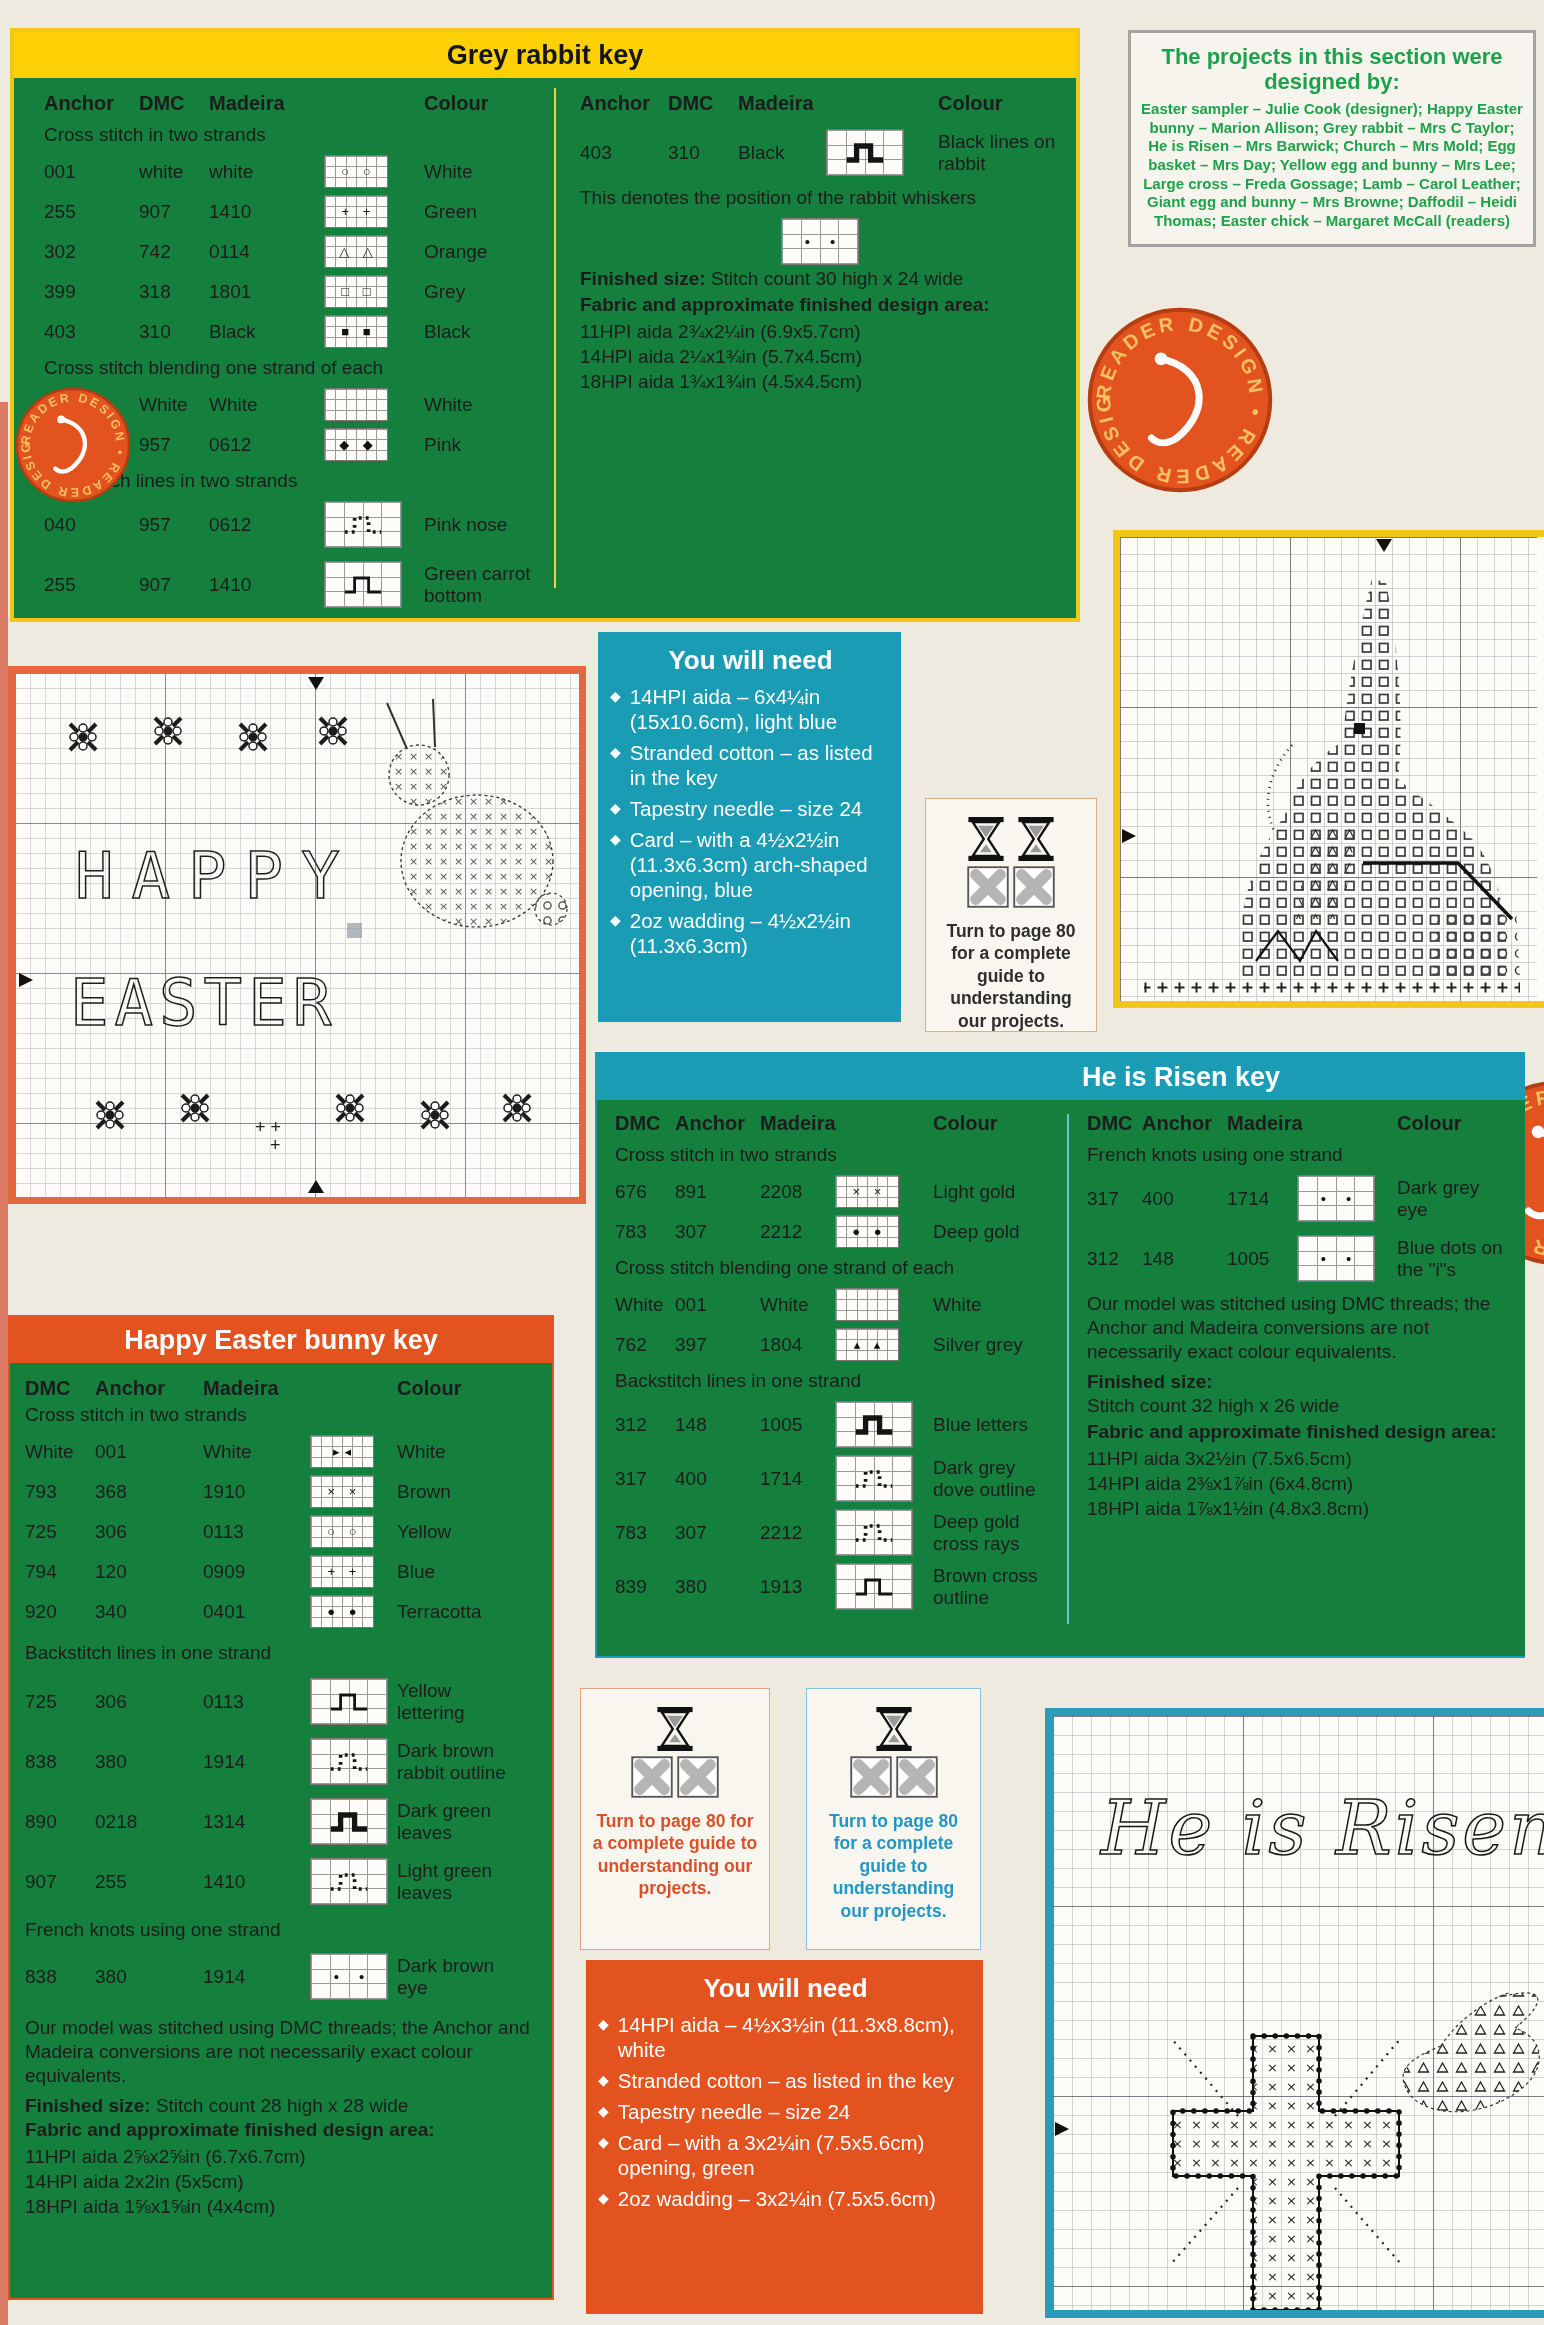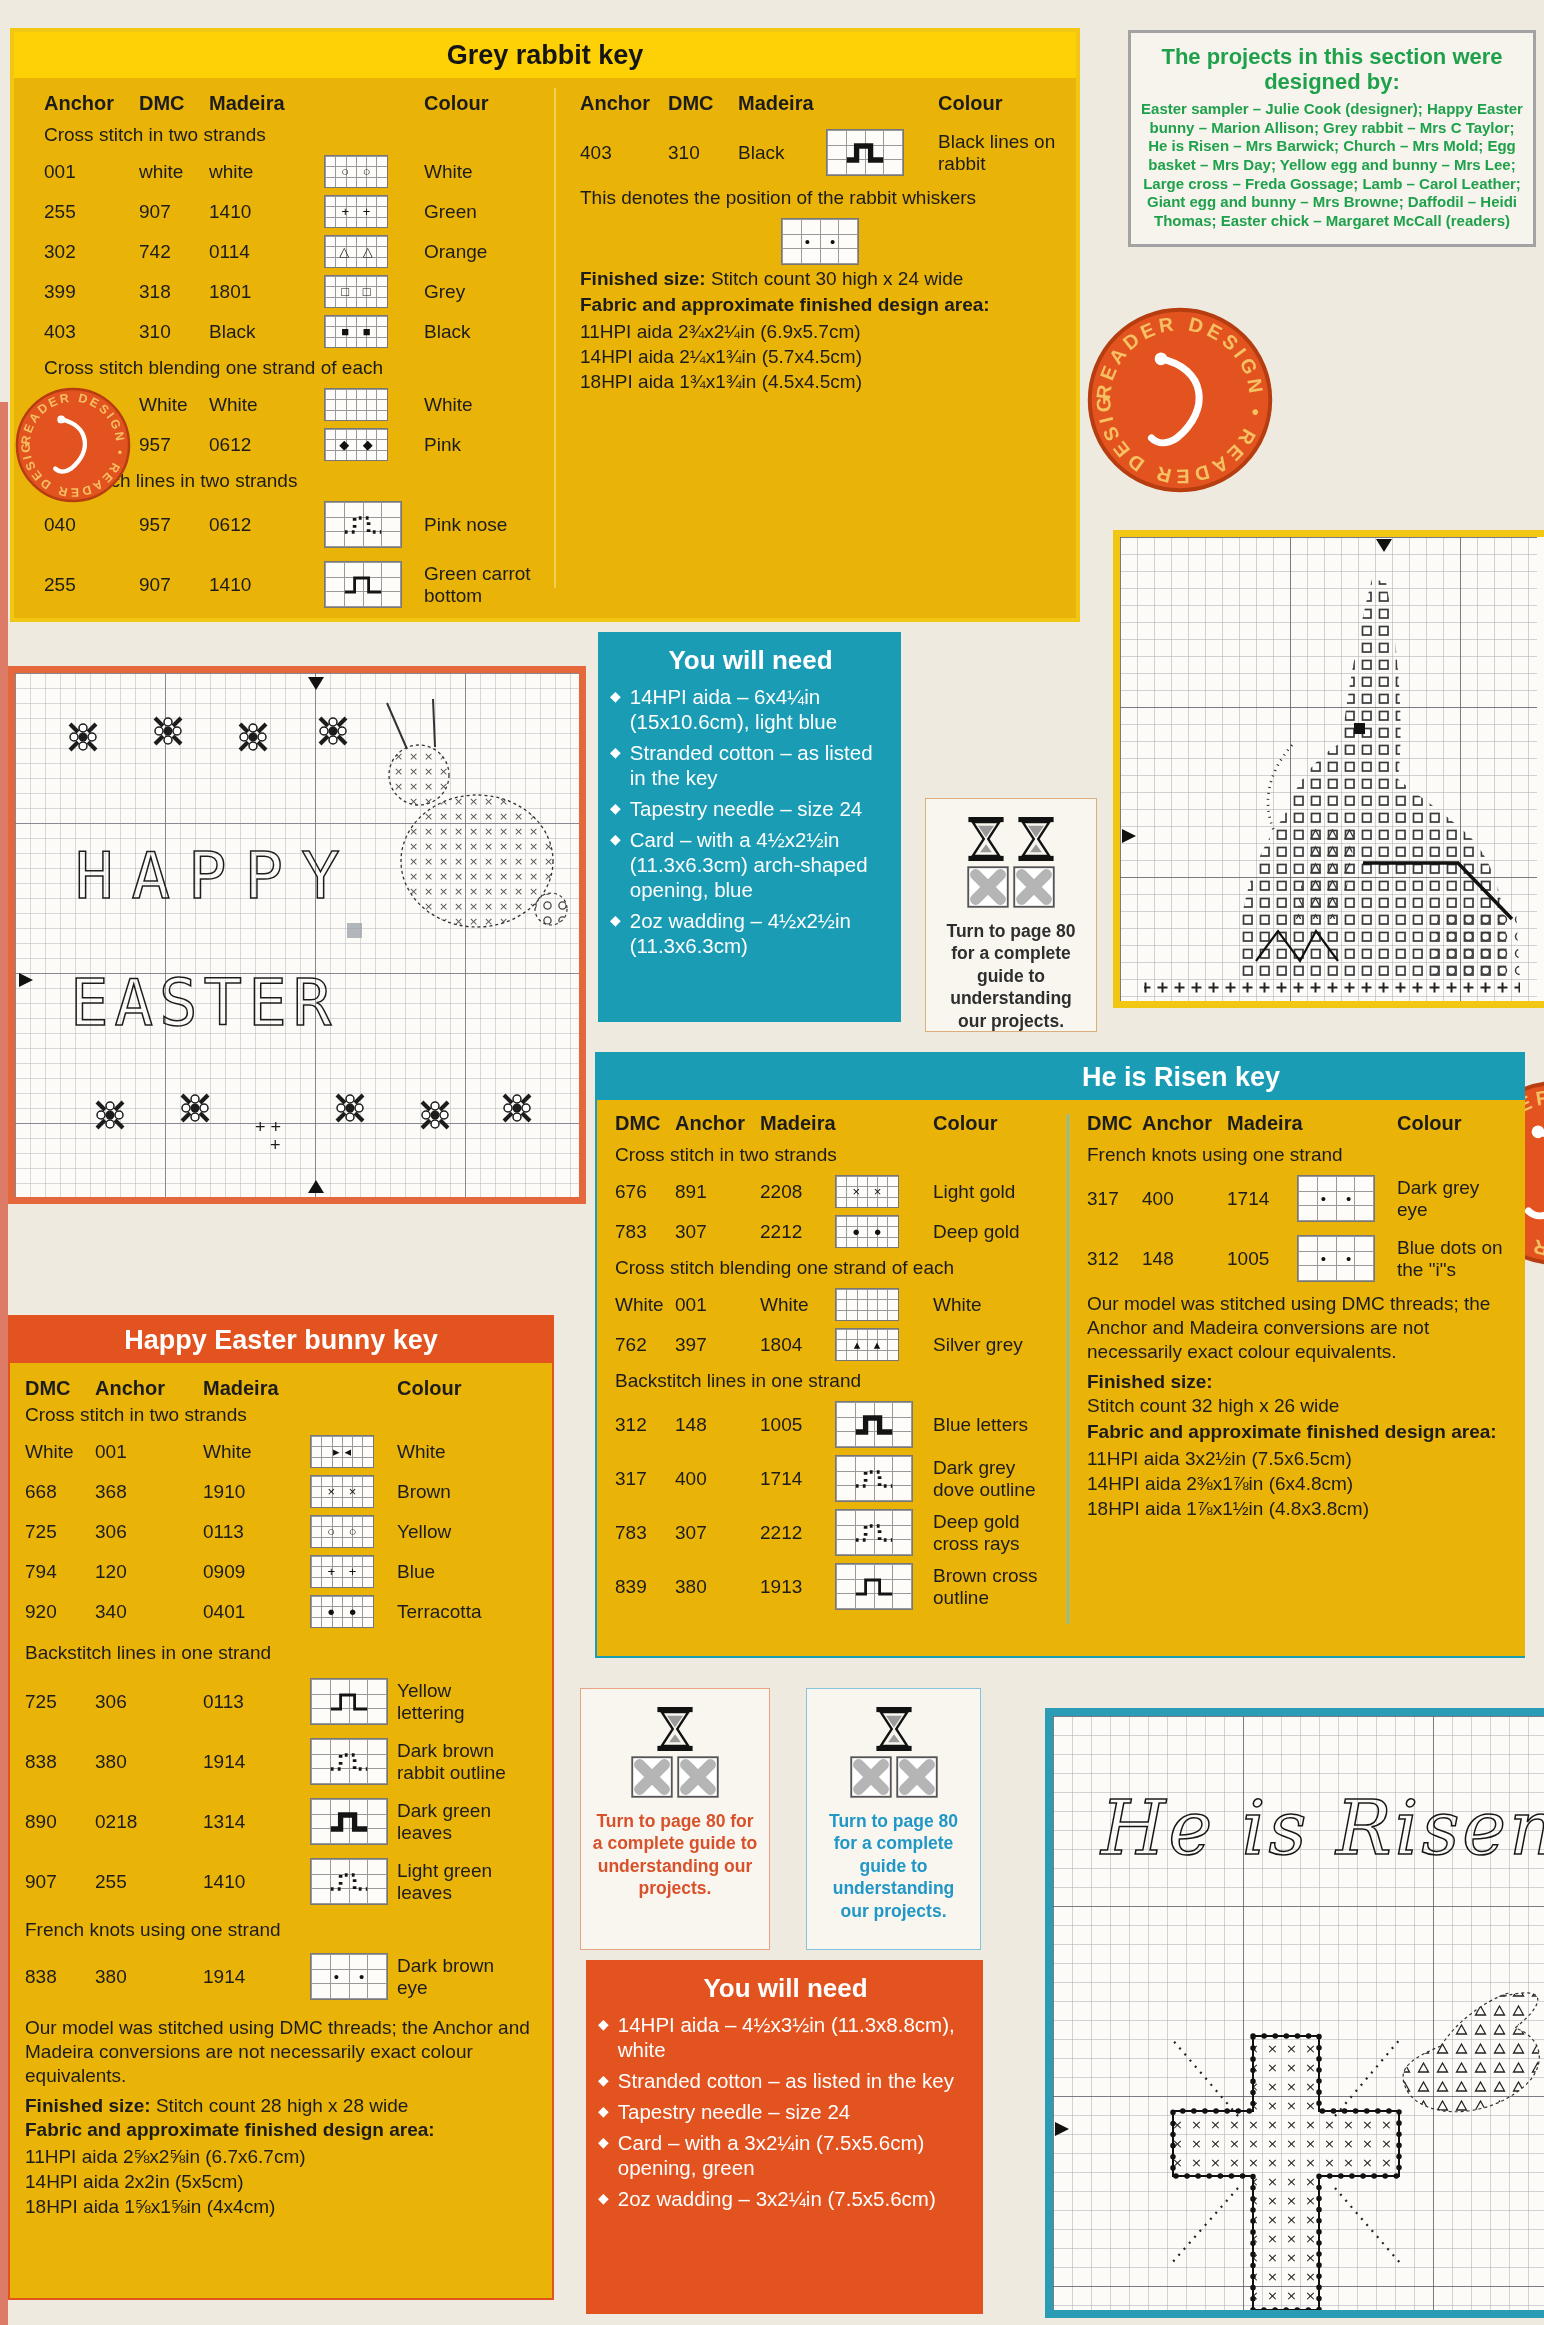--- a/index.html
+++ b/index.html
@@ -4,21 +4,21 @@
 <style>
   html,body{margin:0;padding:0;}
   body{
     width:1544px;height:2325px;position:relative;overflow:hidden;
     background:#eeeadf;
     font-family:"Liberation Sans", sans-serif;
     color:#1c1c1c;
   }
   .abs{position:absolute;}
   
-  .panel{background:#eab308;}
+  .panel{background:#15803d;}
   .band{height:46px;display:flex;align-items:center;justify-content:center;font-weight:bold;font-size:27px;}
   .grk{left:10px;top:28px;width:1062px;height:586px;border:4px solid #f2c713;}
   .grk .band{background:#fdd106;color:#151515;}
   .grk-body{display:flex;}
   .grk-left{width:540px;padding:12px 0 0 30px;box-sizing:border-box;}
   .vdiv{width:2px;background:#ecd04f;margin-top:10px;height:500px;}
   .vdiv-teal{width:2px;background:#6fc0d2;margin-top:14px;height:510px;}
   .grk-right{flex:1;padding:12px 16px 0 24px;}
   
   .krow{display:grid;align-items:center;margin-bottom:7px;}
@@ -565,21 +565,21 @@
     </div>
     <div class="slabel" style="margin-top:2px">Cross stitch in two strands</div>
     <div class="krow ge1">
       <span class="num">White</span>
       <span class="num">001</span>
       <span class="num">White</span>
       <span class="symbox">▸◂</span>
       <span class="clabel">White</span>
     </div>
     <div class="krow ge1">
-      <span class="num">668</span>
+      <span class="num">793</span>
       <span class="num">368</span>
       <span class="num">1910</span>
       <span class="symbox">× ×</span>
       <span class="clabel">Brown</span>
     </div>
     <div class="krow ge1">
       <span class="num">725</span>
       <span class="num">306</span>
       <span class="num">0113</span>
       <span class="symbox">○ ○</span>

